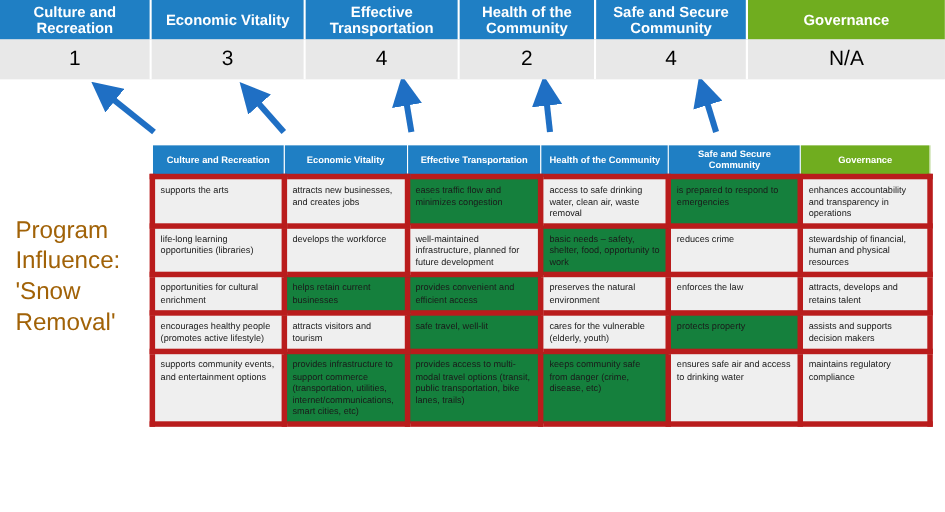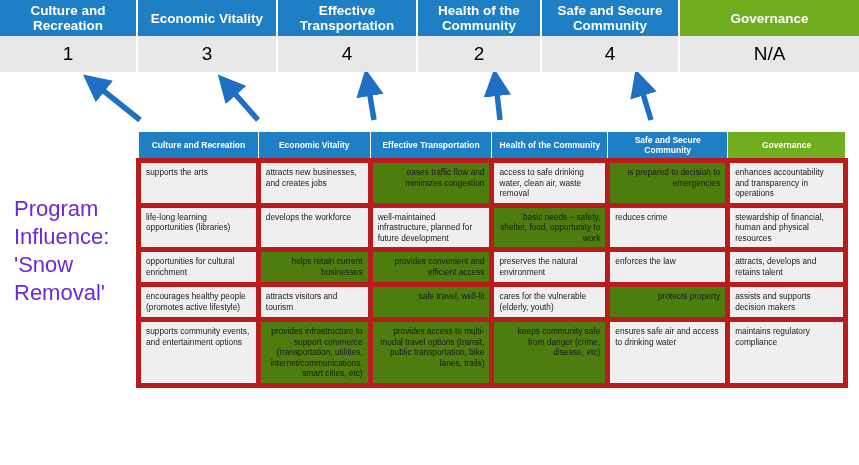--- a/index.html
+++ b/index.html
@@ -71,21 +71,21 @@
   }
 
   
   #program-influence-label {
     position: absolute;
     left: 14px;
     top: 195px;
     width: 120px;
     font-size: 22px;
     line-height: 28px;
-    color: #6d28d9;
+    color: #a16207;
     text-align: left;
   }
 
   
   #matrix {
     position: absolute;
     left: 136px;
     top: 131px;
     width: 712px;
     border-collapse: collapse;
@@ -105,21 +105,21 @@
   #matrix td {
     font-size: 8.3px;
     line-height: 10.5px;
     color: #1a1a1a;
     vertical-align: top;
     padding: 4px 5px;
     border: 5px solid #b91c1c;
     background: #efefef;
     height: 22px;
   }
-  #matrix td.hl { background: #4d7c0f; text-align: right; }
+  #matrix td.hl { background: #15803d; }
   #matrix td.empty { background: #ffffff; border-color: #ffffff; }
 </style>
 </head>
 <body>
 
 <div id="top-band">
     <div class="top-cell" style="background: rgb(31, 127, 196); width: 138px;">Culture and Recreation</div>
     <div class="top-cell" style="background: rgb(31, 127, 196); width: 140px;">Economic Vitality</div>
     <div class="top-cell" style="background: rgb(31, 127, 196); width: 140px;">Effective Transportation</div>
     <div class="top-cell" style="background: rgb(31, 127, 196); width: 124px;">Health of the Community</div>
@@ -163,21 +163,21 @@
         <th style="background: rgb(31, 127, 196); width: 114px;">Safe and Secure Community</th>
         <th style="background: rgb(112, 173, 31); width: 112px;">Governance</th>
       </tr>
   </thead>
   <tbody>
       <tr>
         <td>supports the arts</td>
         <td>attracts new businesses, and creates jobs</td>
         <td class="hl">eases traffic flow and minimizes congestion</td>
         <td>access to safe drinking water, clean air, waste removal</td>
-        <td class="hl">is prepared to decision to emergencies</td>
+        <td class="hl">is prepared to respond to emergencies</td>
         <td>enhances accountability and transparency in operations</td>
       </tr>
       <tr>
         <td>life-long learning opportunities (libraries)</td>
         <td>develops the workforce</td>
         <td>well-maintained infrastructure, planned for future development</td>
         <td class="hl">basic needs – safety, shelter, food, opportunity to work</td>
         <td>reduces crime</td>
         <td>stewardship of financial, human and physical resources</td>
       </tr>

